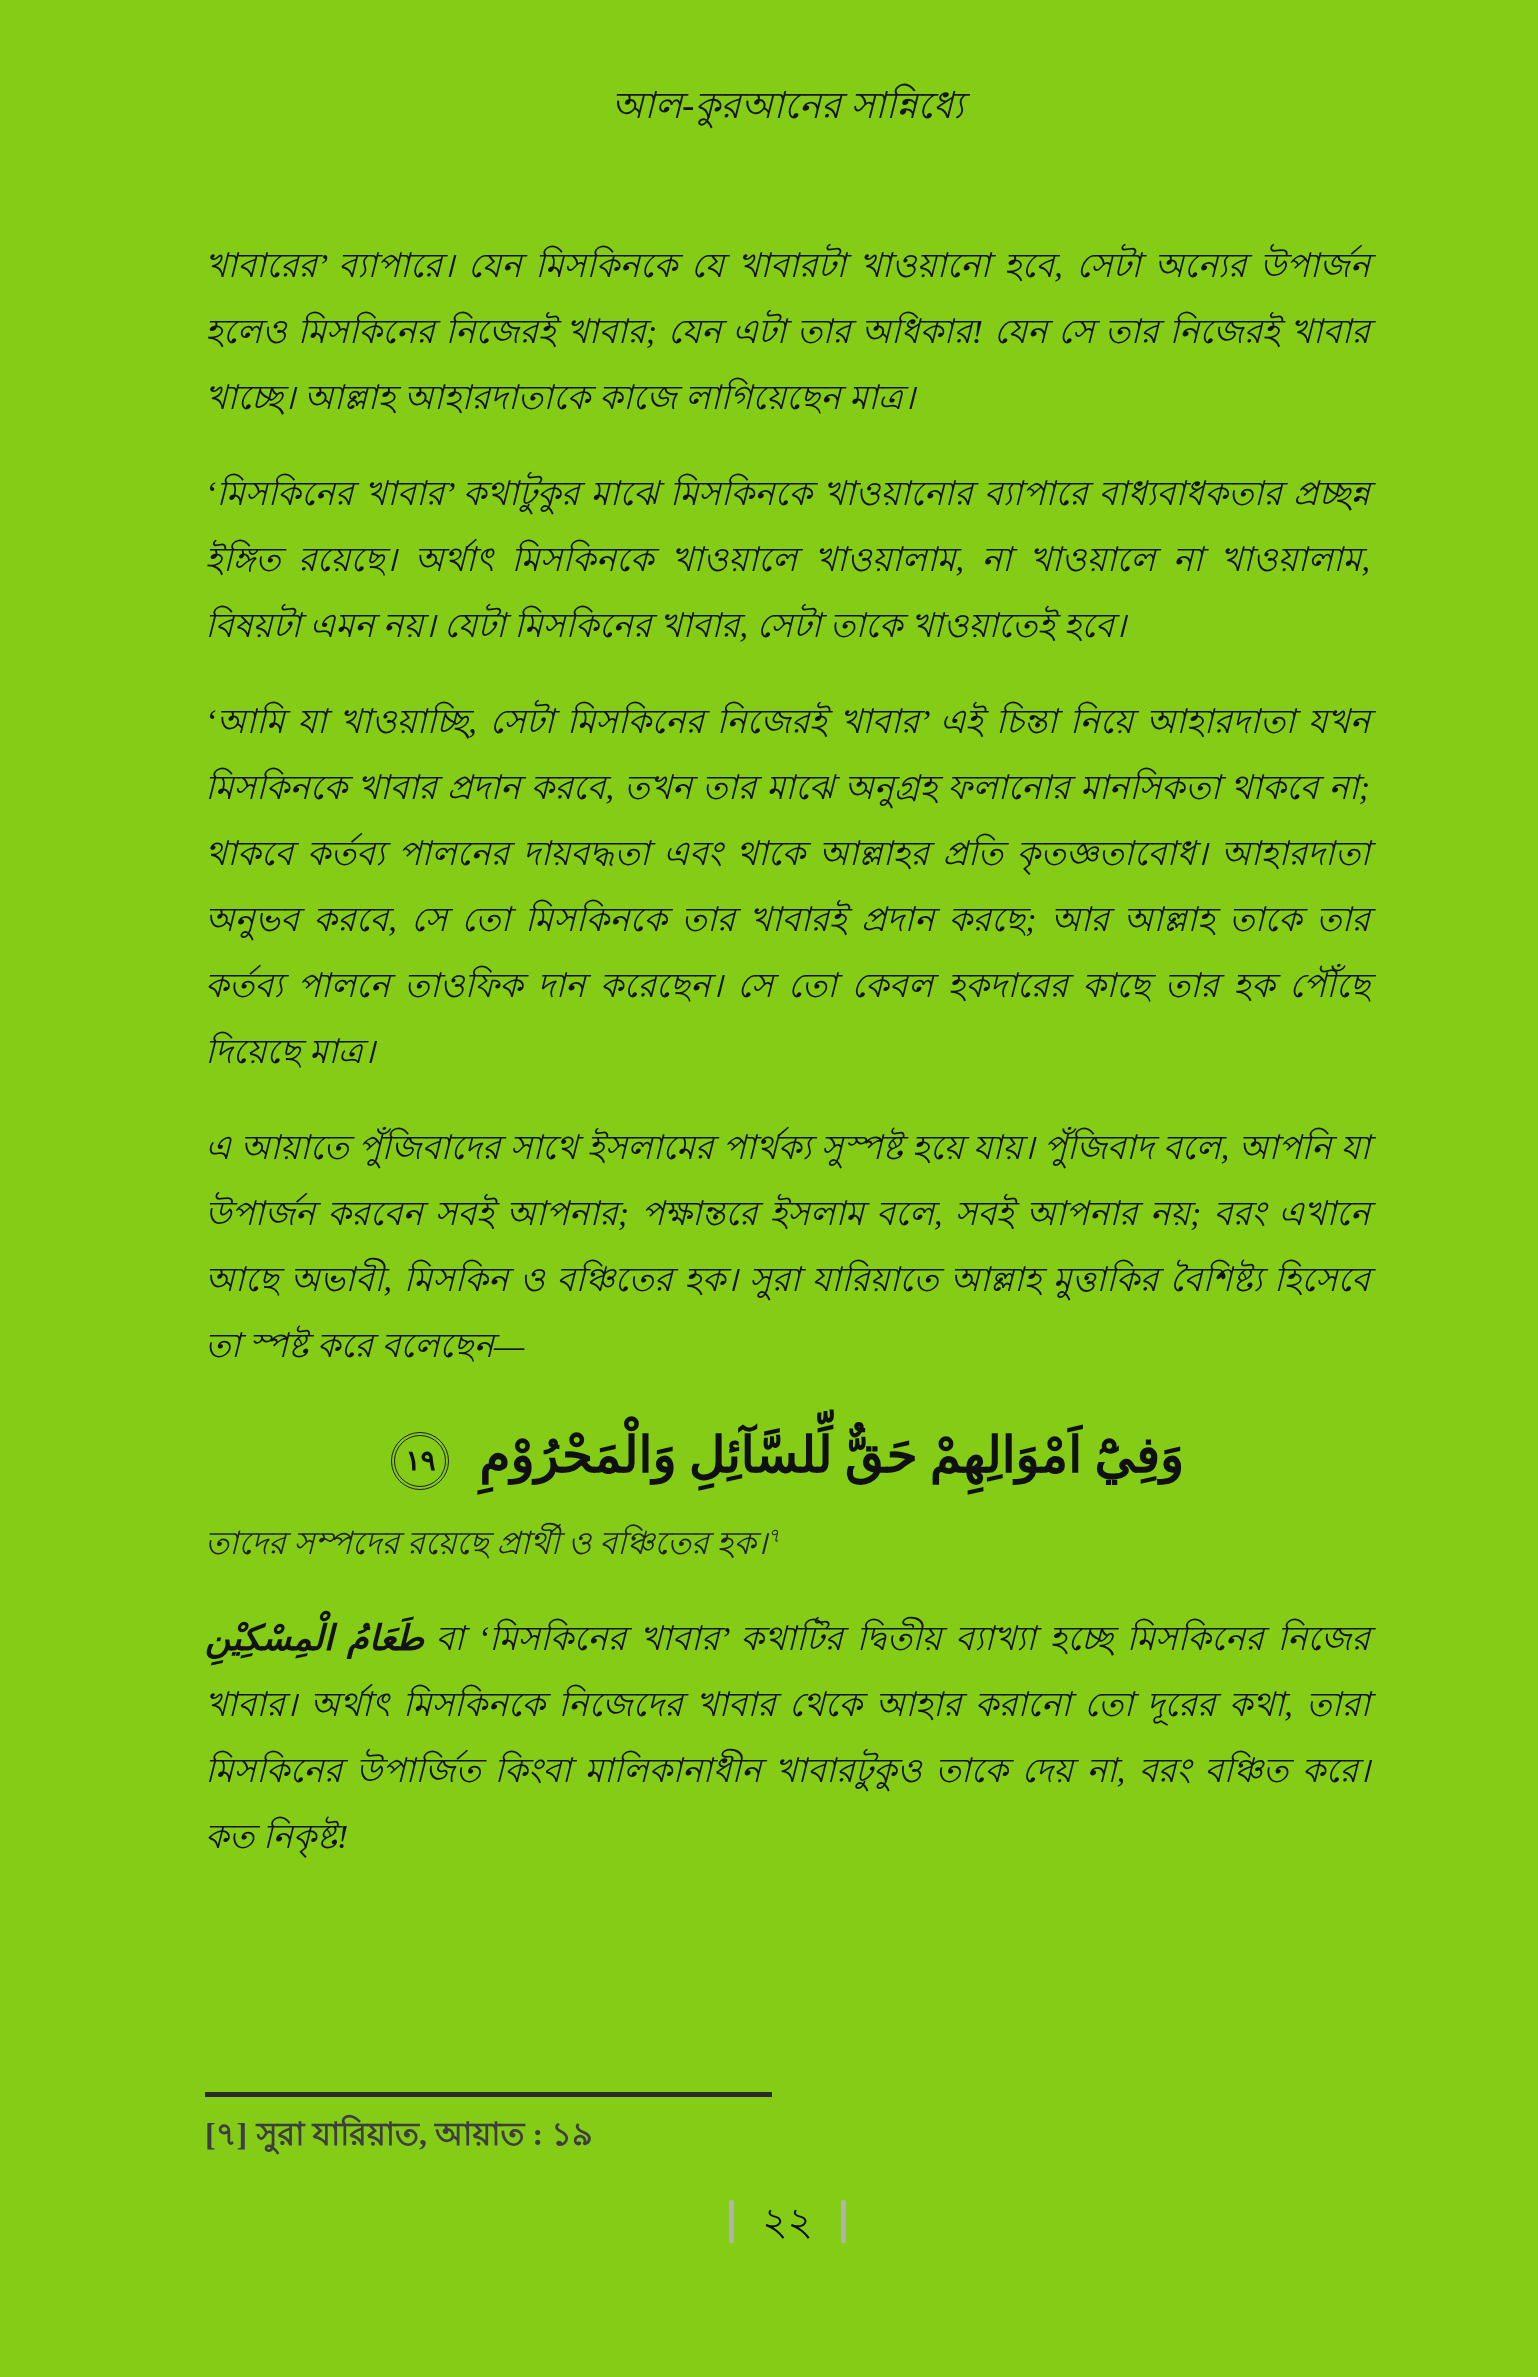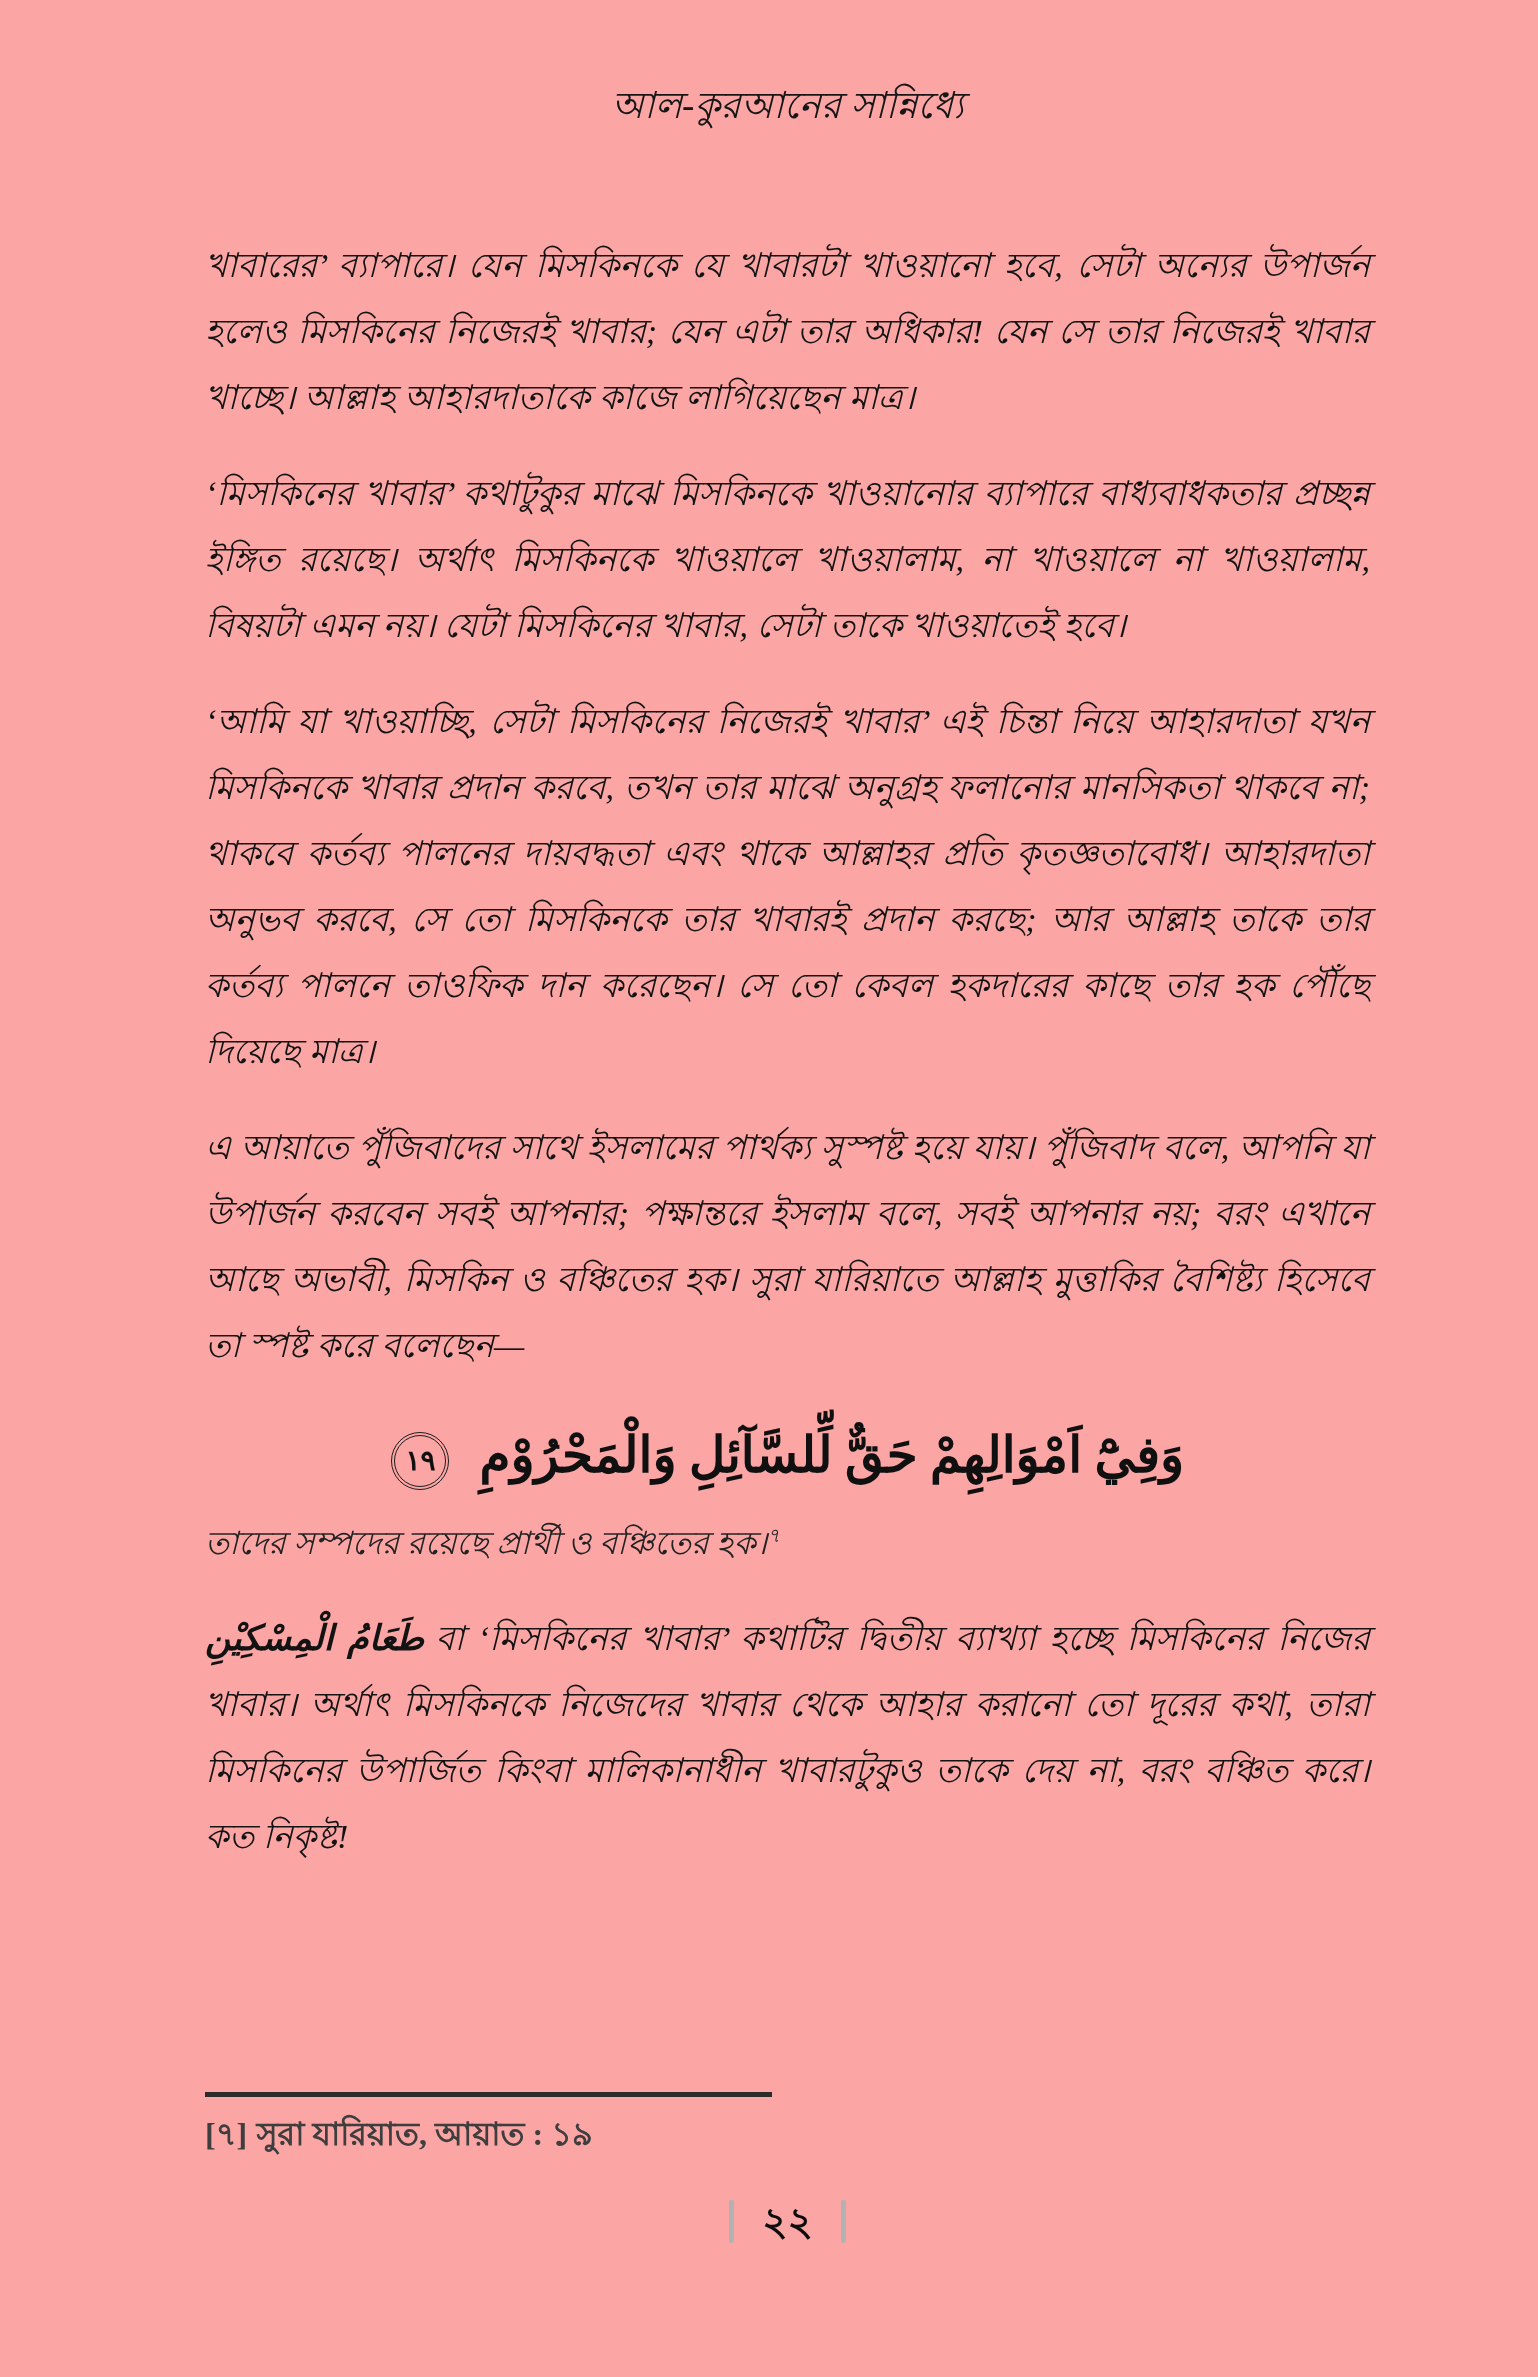--- a/index.html
+++ b/index.html
@@ -1,21 +1,21 @@
 <!DOCTYPE html>
 <html lang="bn" style="font-size:15px"><head>
 <meta charset="utf-8">
 <style>
   html, body { margin: 0; padding: 0; background: #e8e8e8; }
   .page {
     position: relative;
     width: 1538px;
     height: 2377px;
     margin: 0 auto;
-    background: #fca5a5;
+    background: #84cc16;
     font-family: "Liberation Serif", serif;
     color: #131313;
     overflow: hidden;
   }
   .content {
     padding: 82px 168px 0 205px;
   }
   .running-head {
     text-align: center;
     font-style: italic;
@@ -99,21 +99,20 @@
   .footnote-text .fn-marker { margin-right: 9.3px; }
   .page-footer {
     position: absolute;
     top: 2200px;
     left: 205px;
     width: 1165px;
     display: flex;
     align-items: center;
     justify-content: center;
     gap: 28px;
-    font-weight: bold;
   }
   .footer-bar {
     width: 4.7px;
     height: 43px;
     background: #b2b2b2;
     border-radius: 1.9px;
   }
   .page-number {
     font-size: 39px;
     color: #0d0d0d;

